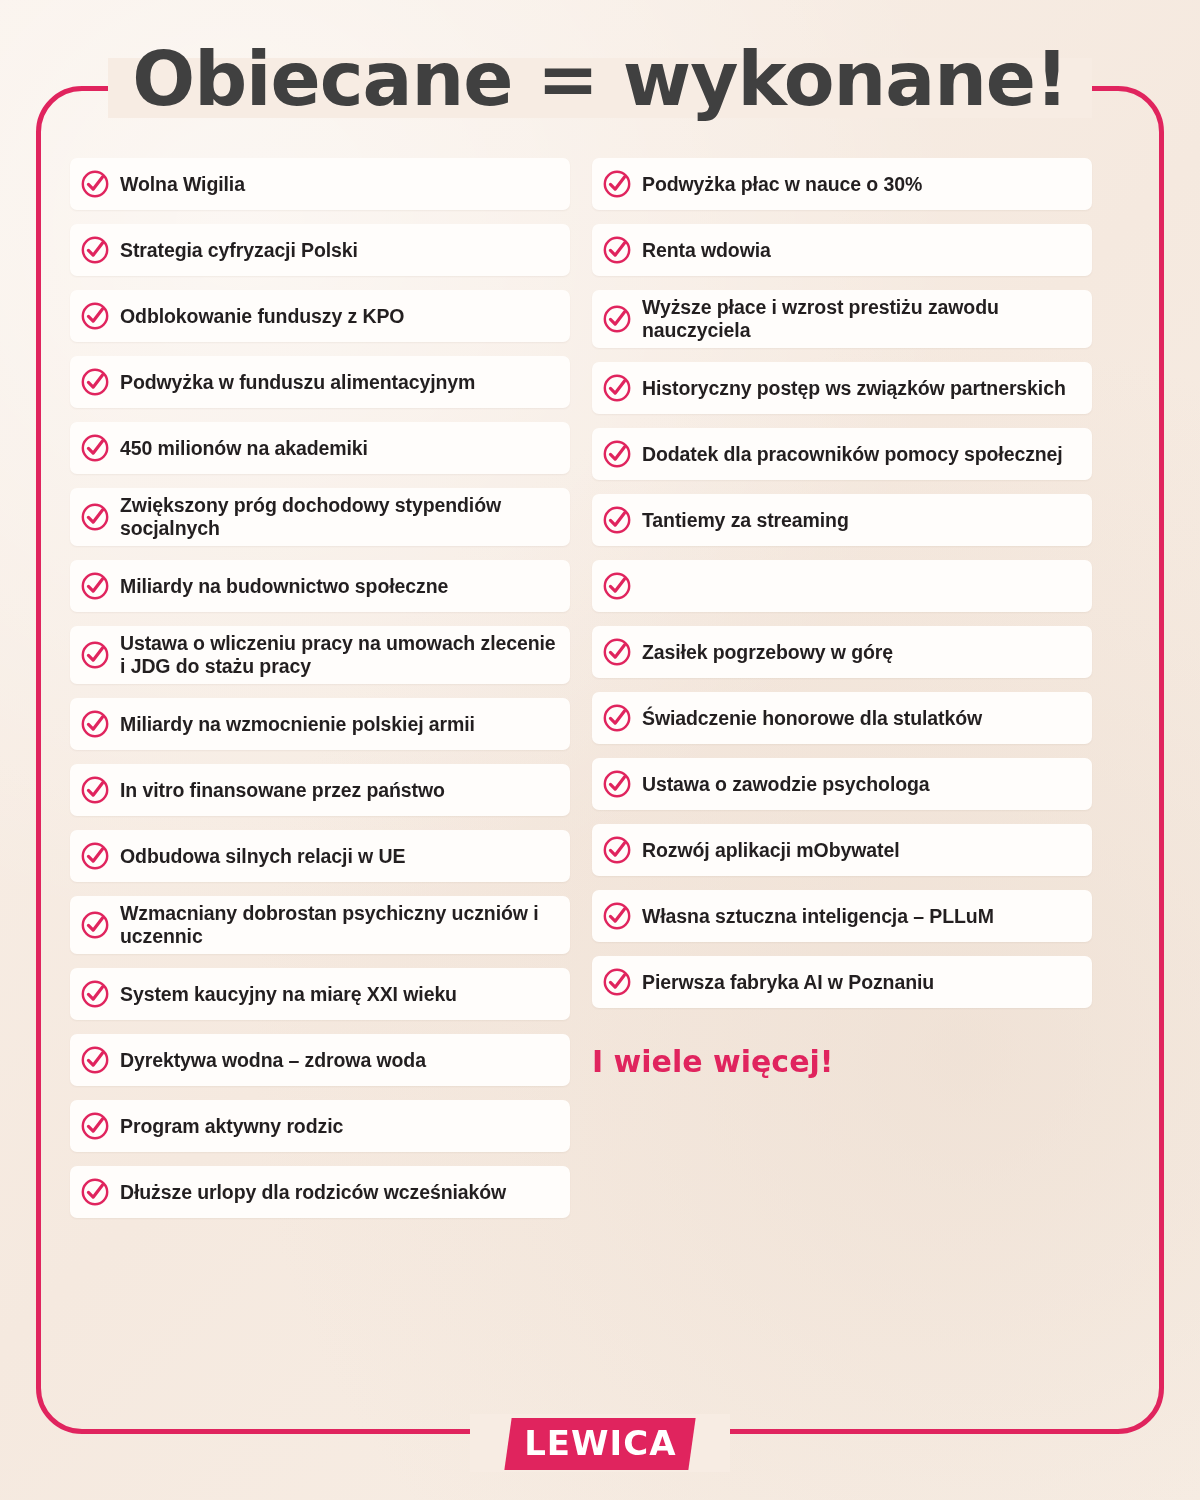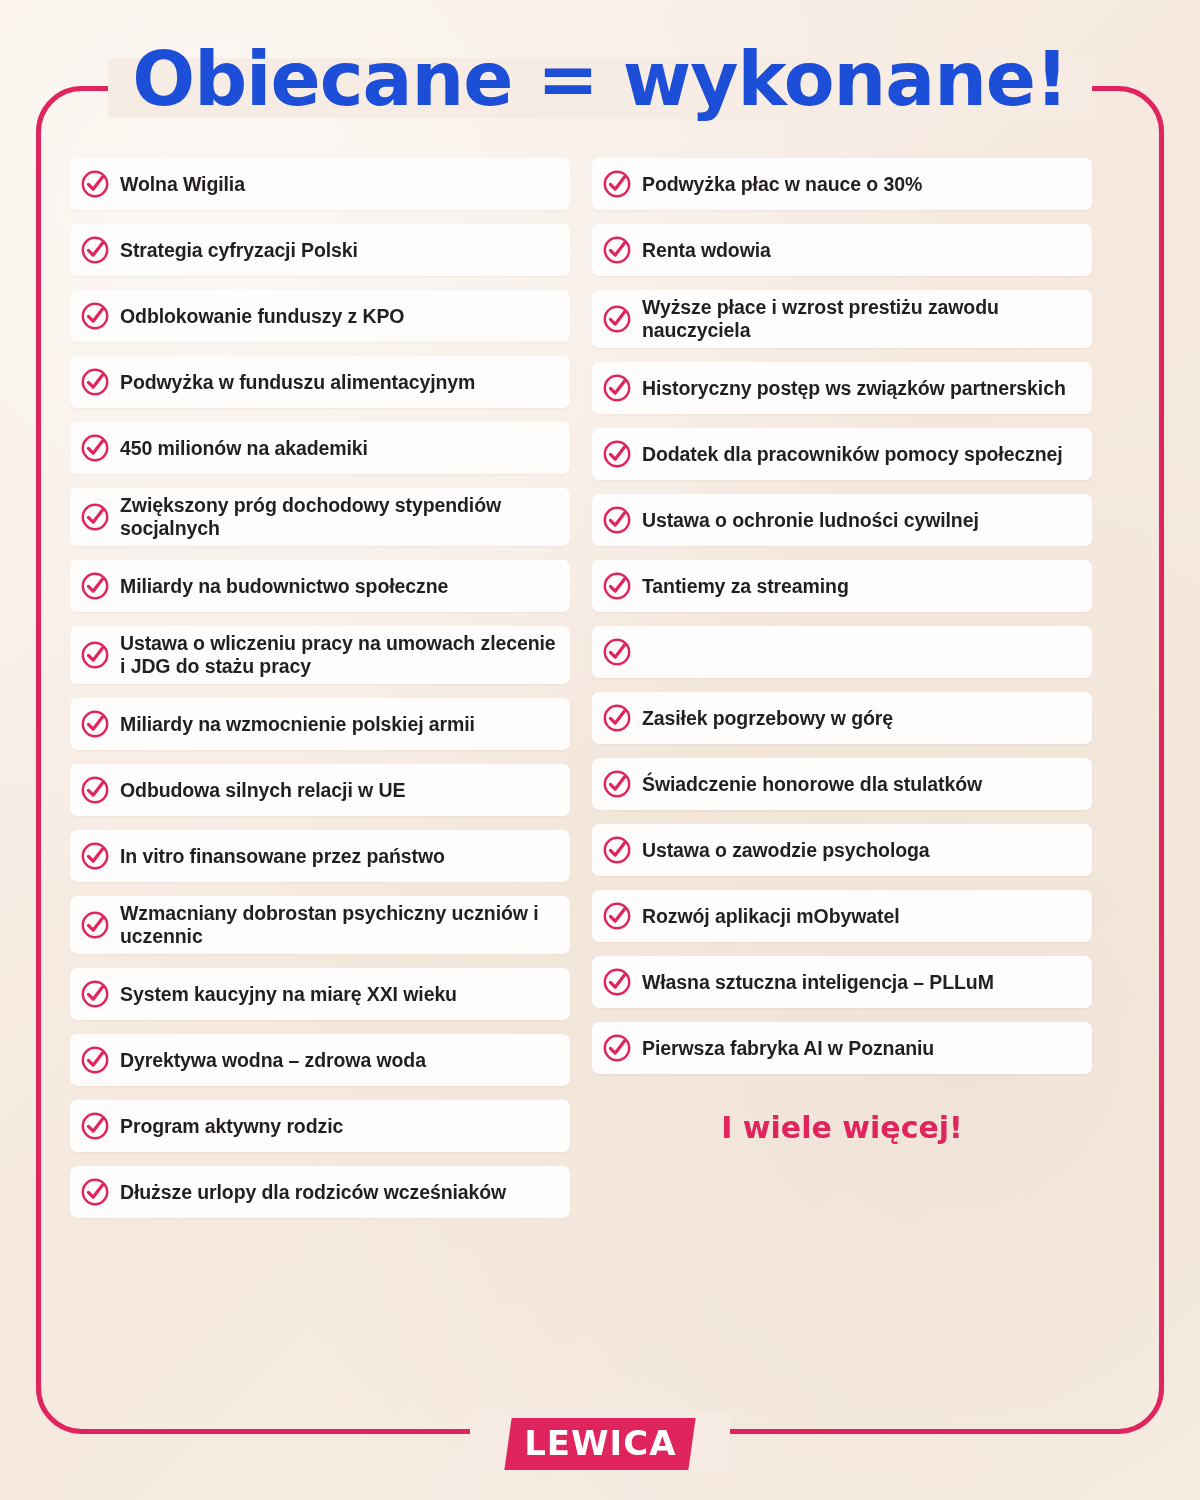--- a/index.html
+++ b/index.html
@@ -40,21 +40,21 @@
   .title {
     position: absolute;
     top: 36px;
     left: 0;
     width: 1200px;
     text-align: center;
     font-family: "DejaVu Sans", sans-serif;
     font-weight: bold;
     font-size: 74px;
     letter-spacing: -1px;
-    color: #1d4ed8;
+    color: #404040;
     z-index: 5;
     white-space: nowrap;
   }
   
   .title-mask {
     position: absolute;
     top: 58px;
     left: 108px;
     width: 984px;
     height: 60px;
@@ -98,21 +98,20 @@
   .item .label {
     font-size: 19.5px;
     font-weight: bold;
     color: #231f20;
     line-height: 1.18;
     letter-spacing: -0.1px;
   }
 
   .more {
     margin-top: 22px;
-    text-align: center;
     font-family: "DejaVu Sans", sans-serif;
     font-weight: bold;
     font-size: 30px;
     color: #e0245e;
   }
 
   .logo-wrap {
     position: absolute;
     left: 0;
     bottom: 30px;
@@ -214,28 +213,28 @@
             <circle cx="16" cy="16" r="13" fill="none" stroke="#e0245e" stroke-width="2.6"></circle>
             <path d="M9 16.5 L14 21.5 L24 8.5" fill="none" stroke="#e0245e" stroke-width="3.4" stroke-linecap="round" stroke-linejoin="round"></path>
           </svg></span>
         <span class="label">Miliardy na wzmocnienie polskiej armii</span>
       </div>
       <div class="item">
         <span class="check"><svg viewBox="0 0 32 32" width="30" height="30" aria-hidden="true">
             <circle cx="16" cy="16" r="13" fill="none" stroke="#e0245e" stroke-width="2.6"></circle>
             <path d="M9 16.5 L14 21.5 L24 8.5" fill="none" stroke="#e0245e" stroke-width="3.4" stroke-linecap="round" stroke-linejoin="round"></path>
           </svg></span>
+        <span class="label">In vitro finansowane przez państwo</span>
+      </div>
+      <div class="item">
+        <span class="check"><svg viewBox="0 0 32 32" width="30" height="30" aria-hidden="true">
+            <circle cx="16" cy="16" r="13" fill="none" stroke="#e0245e" stroke-width="2.6"></circle>
+            <path d="M9 16.5 L14 21.5 L24 8.5" fill="none" stroke="#e0245e" stroke-width="3.4" stroke-linecap="round" stroke-linejoin="round"></path>
+          </svg></span>
         <span class="label">Odbudowa silnych relacji w UE</span>
-      </div>
-      <div class="item">
-        <span class="check"><svg viewBox="0 0 32 32" width="30" height="30" aria-hidden="true">
-            <circle cx="16" cy="16" r="13" fill="none" stroke="#e0245e" stroke-width="2.6"></circle>
-            <path d="M9 16.5 L14 21.5 L24 8.5" fill="none" stroke="#e0245e" stroke-width="3.4" stroke-linecap="round" stroke-linejoin="round"></path>
-          </svg></span>
-        <span class="label">In vitro finansowane przez państwo</span>
       </div>
       <div class="item">
         <span class="check"><svg viewBox="0 0 32 32" width="30" height="30" aria-hidden="true">
             <circle cx="16" cy="16" r="13" fill="none" stroke="#e0245e" stroke-width="2.6"></circle>
             <path d="M9 16.5 L14 21.5 L24 8.5" fill="none" stroke="#e0245e" stroke-width="3.4" stroke-linecap="round" stroke-linejoin="round"></path>
           </svg></span>
         <span class="label">Wzmacniany dobrostan psychiczny uczniów i uczennic</span>
       </div>
       <div class="item">
         <span class="check"><svg viewBox="0 0 32 32" width="30" height="30" aria-hidden="true">
@@ -294,27 +293,20 @@
             <path d="M9 16.5 L14 21.5 L24 8.5" fill="none" stroke="#e0245e" stroke-width="3.4" stroke-linecap="round" stroke-linejoin="round"></path>
           </svg></span>
         <span class="label">Historyczny postęp ws związków partnerskich</span>
       </div>
       <div class="item">
         <span class="check"><svg viewBox="0 0 32 32" width="30" height="30" aria-hidden="true">
             <circle cx="16" cy="16" r="13" fill="none" stroke="#e0245e" stroke-width="2.6"></circle>
             <path d="M9 16.5 L14 21.5 L24 8.5" fill="none" stroke="#e0245e" stroke-width="3.4" stroke-linecap="round" stroke-linejoin="round"></path>
           </svg></span>
         <span class="label">Dodatek dla pracowników pomocy społecznej</span>
-      </div>
-      <div class="item">
-        <span class="check"><svg viewBox="0 0 32 32" width="30" height="30" aria-hidden="true">
-            <circle cx="16" cy="16" r="13" fill="none" stroke="#e0245e" stroke-width="2.6"></circle>
-            <path d="M9 16.5 L14 21.5 L24 8.5" fill="none" stroke="#e0245e" stroke-width="3.4" stroke-linecap="round" stroke-linejoin="round"></path>
-          </svg></span>
-        <span class="label">Ustawa o ochronie ludności cywilnej</span>
       </div>
       <div class="item">
         <span class="check"><svg viewBox="0 0 32 32" width="30" height="30" aria-hidden="true">
             <circle cx="16" cy="16" r="13" fill="none" stroke="#e0245e" stroke-width="2.6"></circle>
             <path d="M9 16.5 L14 21.5 L24 8.5" fill="none" stroke="#e0245e" stroke-width="3.4" stroke-linecap="round" stroke-linejoin="round"></path>
           </svg></span>
         <span class="label">Tantiemy za streaming</span>
       </div>
       <div class="item">
         <span class="check"><svg viewBox="0 0 32 32" width="30" height="30" aria-hidden="true">

